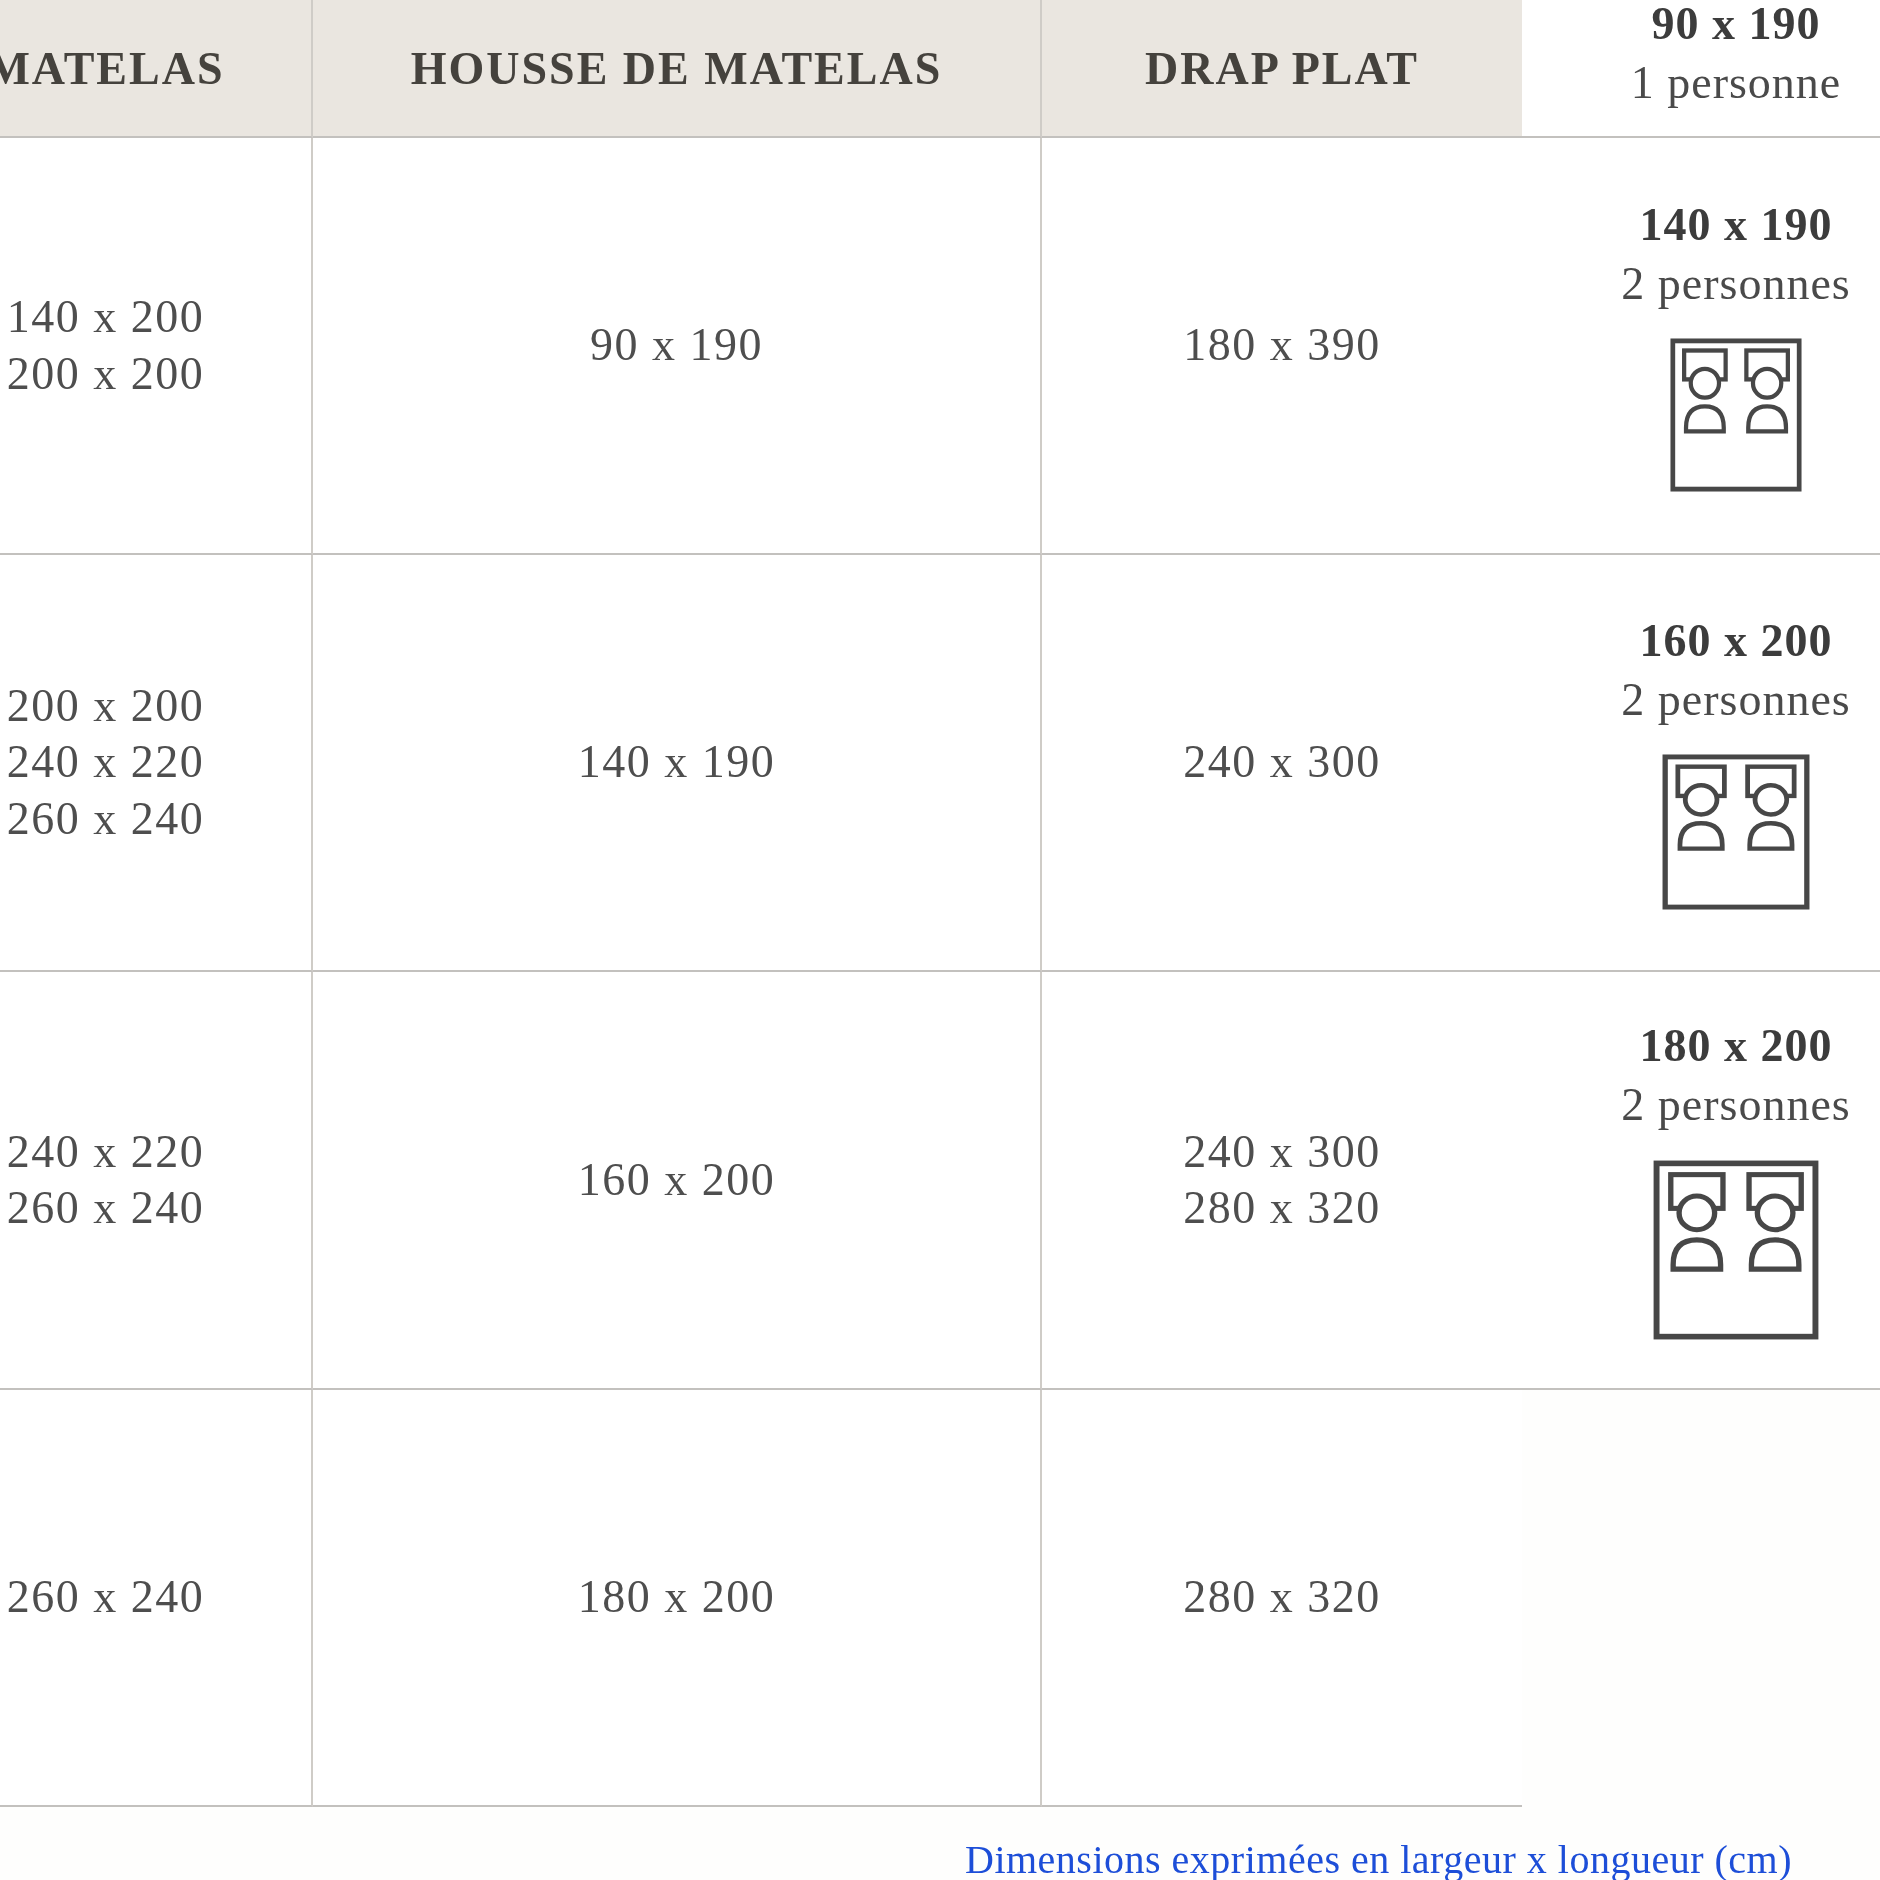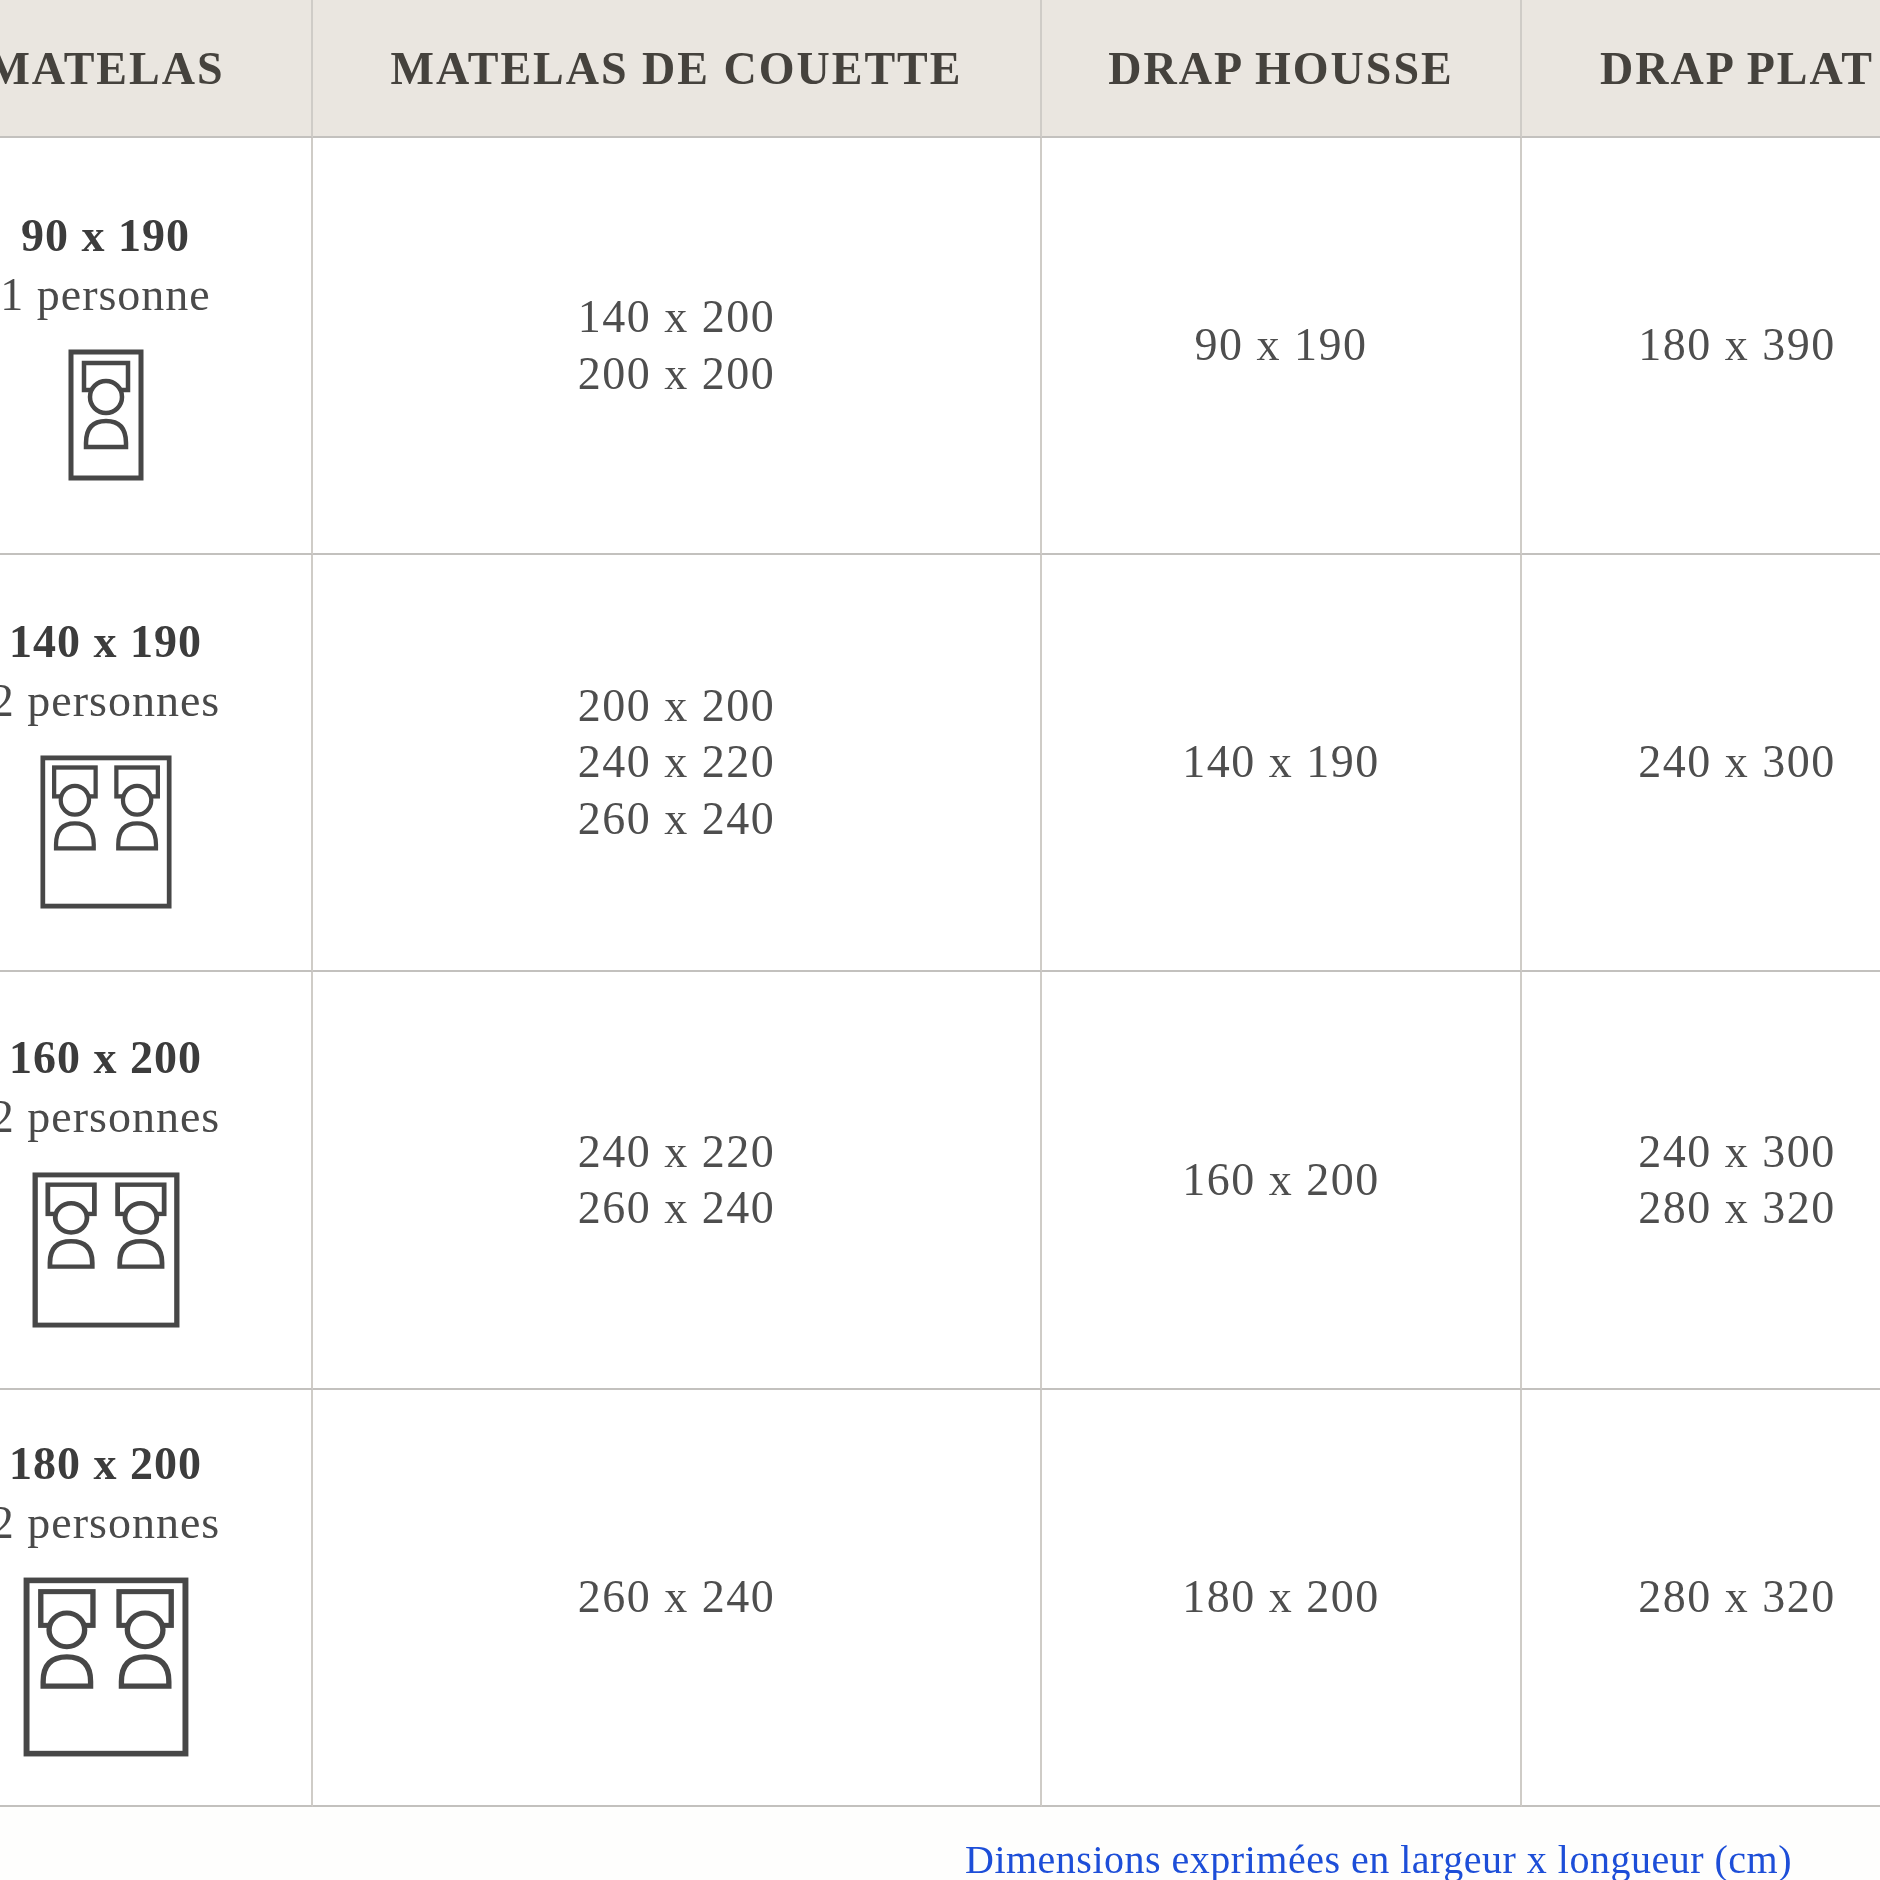--- a/index.html
+++ b/index.html
@@ -48,24 +48,21 @@
 </head>
 <body>
 
 <div class="viewport">
   <div class="size-table">
 
     <div class="cell hd vline">
       <span>MATELAS</span>
     </div>
     <div class="cell hd vline">
-      <span>MATELAS DE COUETTE</span>
-    </div>
-    <div class="cell hd vline">
-      <span>DRAP HOUSSE</span>
+      <span>HOUSSE DE MATELAS</span>
     </div>
     <div class="cell hd">
       <span>DRAP PLAT</span>
     </div>
 
     <div class="cell vline">
       <div class="size">90 x 190</div>
       <div class="persons">1 personne</div>
       <svg class="bed" width="76" height="132" viewBox="0 0 76 132">
         <rect x="3" y="3" width="70" height="126" fill="none" stroke="#474747" stroke-width="5"></rect>

